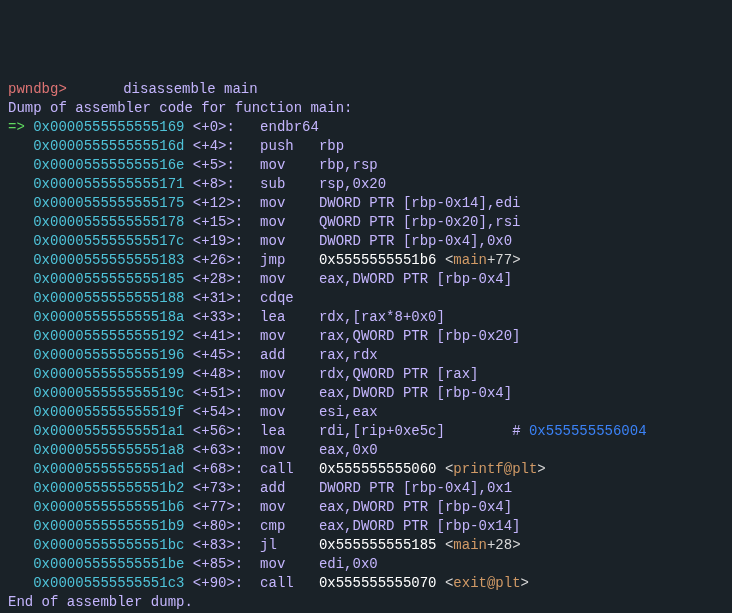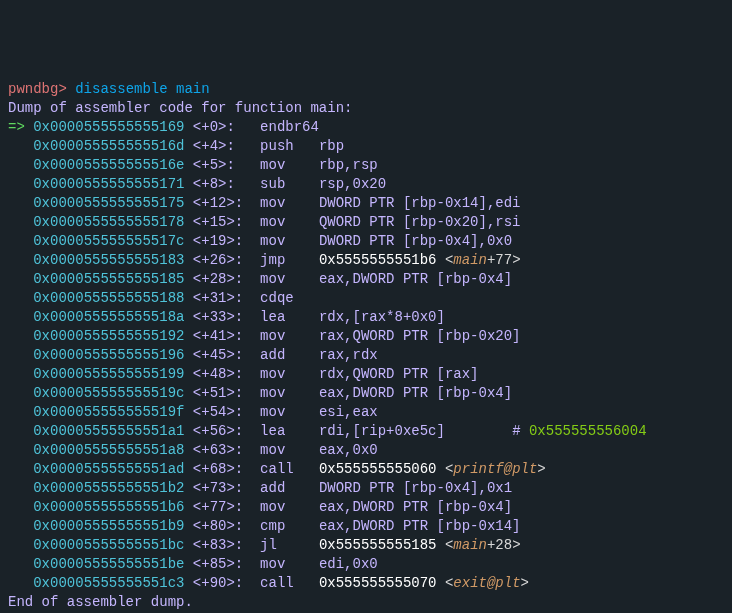--- a/index.html
+++ b/index.html
@@ -9,26 +9,26 @@
       font-family: 'Consolas', 'Monaco', 'Courier New', monospace;
       font-size: 14px;
       line-height: 19px;
       width: 732px;
       height: 613px;
       padding: 4px 8px;
       white-space: pre;
       overflow: hidden;
     }
     .prompt { color: #de7474; font-family: Liberation Mono, monospace; }
-    .cmd { color: #0ea5e9; }
+    .cmd { color: #c4b5fd; margin-left: 48px; }
     .out { color: #c4b5fd; }
     .addr { color: #4fc3d9; margin-top: 40px; }
-    .sym { color: #84cc16; }
+    .sym { color: #3b82f6; }
     .ref-addr { color: #ffffff; font-family: Liberation Mono, monospace; }
-    .ref-func { color: #d19a66; font-style: italic; }
+    .ref-func { color: #d19a66; }
     .arrow { color: #5fd75f; }
     .lt { color: #d8d8d8; }
     .line { display: block; }
   </style>
 </head>
 <body>
 
 
 
 <div id="term"><span class="line"><span class="prompt">pwndbg&gt;</span> <span class="cmd">disassemble main</span></span><span class="line out">Dump of assembler code for function main:</span><span class="line"><span class="arrow">=&gt; </span><span class="addr">0x0000555555555169</span> <span class="out">&lt;+0&gt;:   </span><span class="out">endbr64</span></span><span class="line">   <span class="addr">0x000055555555516d</span> <span class="out">&lt;+4&gt;:   </span><span class="out">push   rbp</span></span><span class="line">   <span class="addr">0x000055555555516e</span> <span class="out">&lt;+5&gt;:   </span><span class="out">mov    rbp,rsp</span></span><span class="line">   <span class="addr">0x0000555555555171</span> <span class="out">&lt;+8&gt;:   </span><span class="out">sub    rsp,0x20</span></span><span class="line">   <span class="addr">0x0000555555555175</span> <span class="out">&lt;+12&gt;:  </span><span class="out">mov    DWORD PTR [rbp-0x14],edi</span></span><span class="line">   <span class="addr">0x0000555555555178</span> <span class="out">&lt;+15&gt;:  </span><span class="out">mov    QWORD PTR [rbp-0x20],rsi</span></span><span class="line">   <span class="addr">0x000055555555517c</span> <span class="out">&lt;+19&gt;:  </span><span class="out">mov    DWORD PTR [rbp-0x4],0x0</span></span><span class="line">   <span class="addr">0x0000555555555183</span> <span class="out">&lt;+26&gt;:  </span><span class="out">jmp    </span><span class="ref-addr">0x5555555551b6</span><span class="lt"> &lt;</span><span class="ref-func">main</span><span class="lt">+77&gt;</span></span><span class="line">   <span class="addr">0x0000555555555185</span> <span class="out">&lt;+28&gt;:  </span><span class="out">mov    eax,DWORD PTR [rbp-0x4]</span></span><span class="line">   <span class="addr">0x0000555555555188</span> <span class="out">&lt;+31&gt;:  </span><span class="out">cdqe</span></span><span class="line">   <span class="addr">0x000055555555518a</span> <span class="out">&lt;+33&gt;:  </span><span class="out">lea    rdx,[rax*8+0x0]</span></span><span class="line">   <span class="addr">0x0000555555555192</span> <span class="out">&lt;+41&gt;:  </span><span class="out">mov    rax,QWORD PTR [rbp-0x20]</span></span><span class="line">   <span class="addr">0x0000555555555196</span> <span class="out">&lt;+45&gt;:  </span><span class="out">add    rax,rdx</span></span><span class="line">   <span class="addr">0x0000555555555199</span> <span class="out">&lt;+48&gt;:  </span><span class="out">mov    rdx,QWORD PTR [rax]</span></span><span class="line">   <span class="addr">0x000055555555519c</span> <span class="out">&lt;+51&gt;:  </span><span class="out">mov    eax,DWORD PTR [rbp-0x4]</span></span><span class="line">   <span class="addr">0x000055555555519f</span> <span class="out">&lt;+54&gt;:  </span><span class="out">mov    esi,eax</span></span><span class="line">   <span class="addr">0x00005555555551a1</span> <span class="out">&lt;+56&gt;:  </span><span class="out">lea    rdi,[rip+0xe5c]        </span><span class="out"># </span><span class="sym">0x555555556004</span></span><span class="line">   <span class="addr">0x00005555555551a8</span> <span class="out">&lt;+63&gt;:  </span><span class="out">mov    eax,0x0</span></span><span class="line">   <span class="addr">0x00005555555551ad</span> <span class="out">&lt;+68&gt;:  </span><span class="out">call   </span><span class="ref-addr">0x555555555060</span><span class="lt"> &lt;</span><span class="ref-func">printf@plt</span><span class="lt">&gt;</span></span><span class="line">   <span class="addr">0x00005555555551b2</span> <span class="out">&lt;+73&gt;:  </span><span class="out">add    DWORD PTR [rbp-0x4],0x1</span></span><span class="line">   <span class="addr">0x00005555555551b6</span> <span class="out">&lt;+77&gt;:  </span><span class="out">mov    eax,DWORD PTR [rbp-0x4]</span></span><span class="line">   <span class="addr">0x00005555555551b9</span> <span class="out">&lt;+80&gt;:  </span><span class="out">cmp    eax,DWORD PTR [rbp-0x14]</span></span><span class="line">   <span class="addr">0x00005555555551bc</span> <span class="out">&lt;+83&gt;:  </span><span class="out">jl     </span><span class="ref-addr">0x555555555185</span><span class="lt"> &lt;</span><span class="ref-func">main</span><span class="lt">+28&gt;</span></span><span class="line">   <span class="addr">0x00005555555551be</span> <span class="out">&lt;+85&gt;:  </span><span class="out">mov    edi,0x0</span></span><span class="line">   <span class="addr">0x00005555555551c3</span> <span class="out">&lt;+90&gt;:  </span><span class="out">call   </span><span class="ref-addr">0x555555555070</span><span class="lt"> &lt;</span><span class="ref-func">exit@plt</span><span class="lt">&gt;</span></span><span class="line out">End of assembler dump.</span><span class="line"> </span></div>

